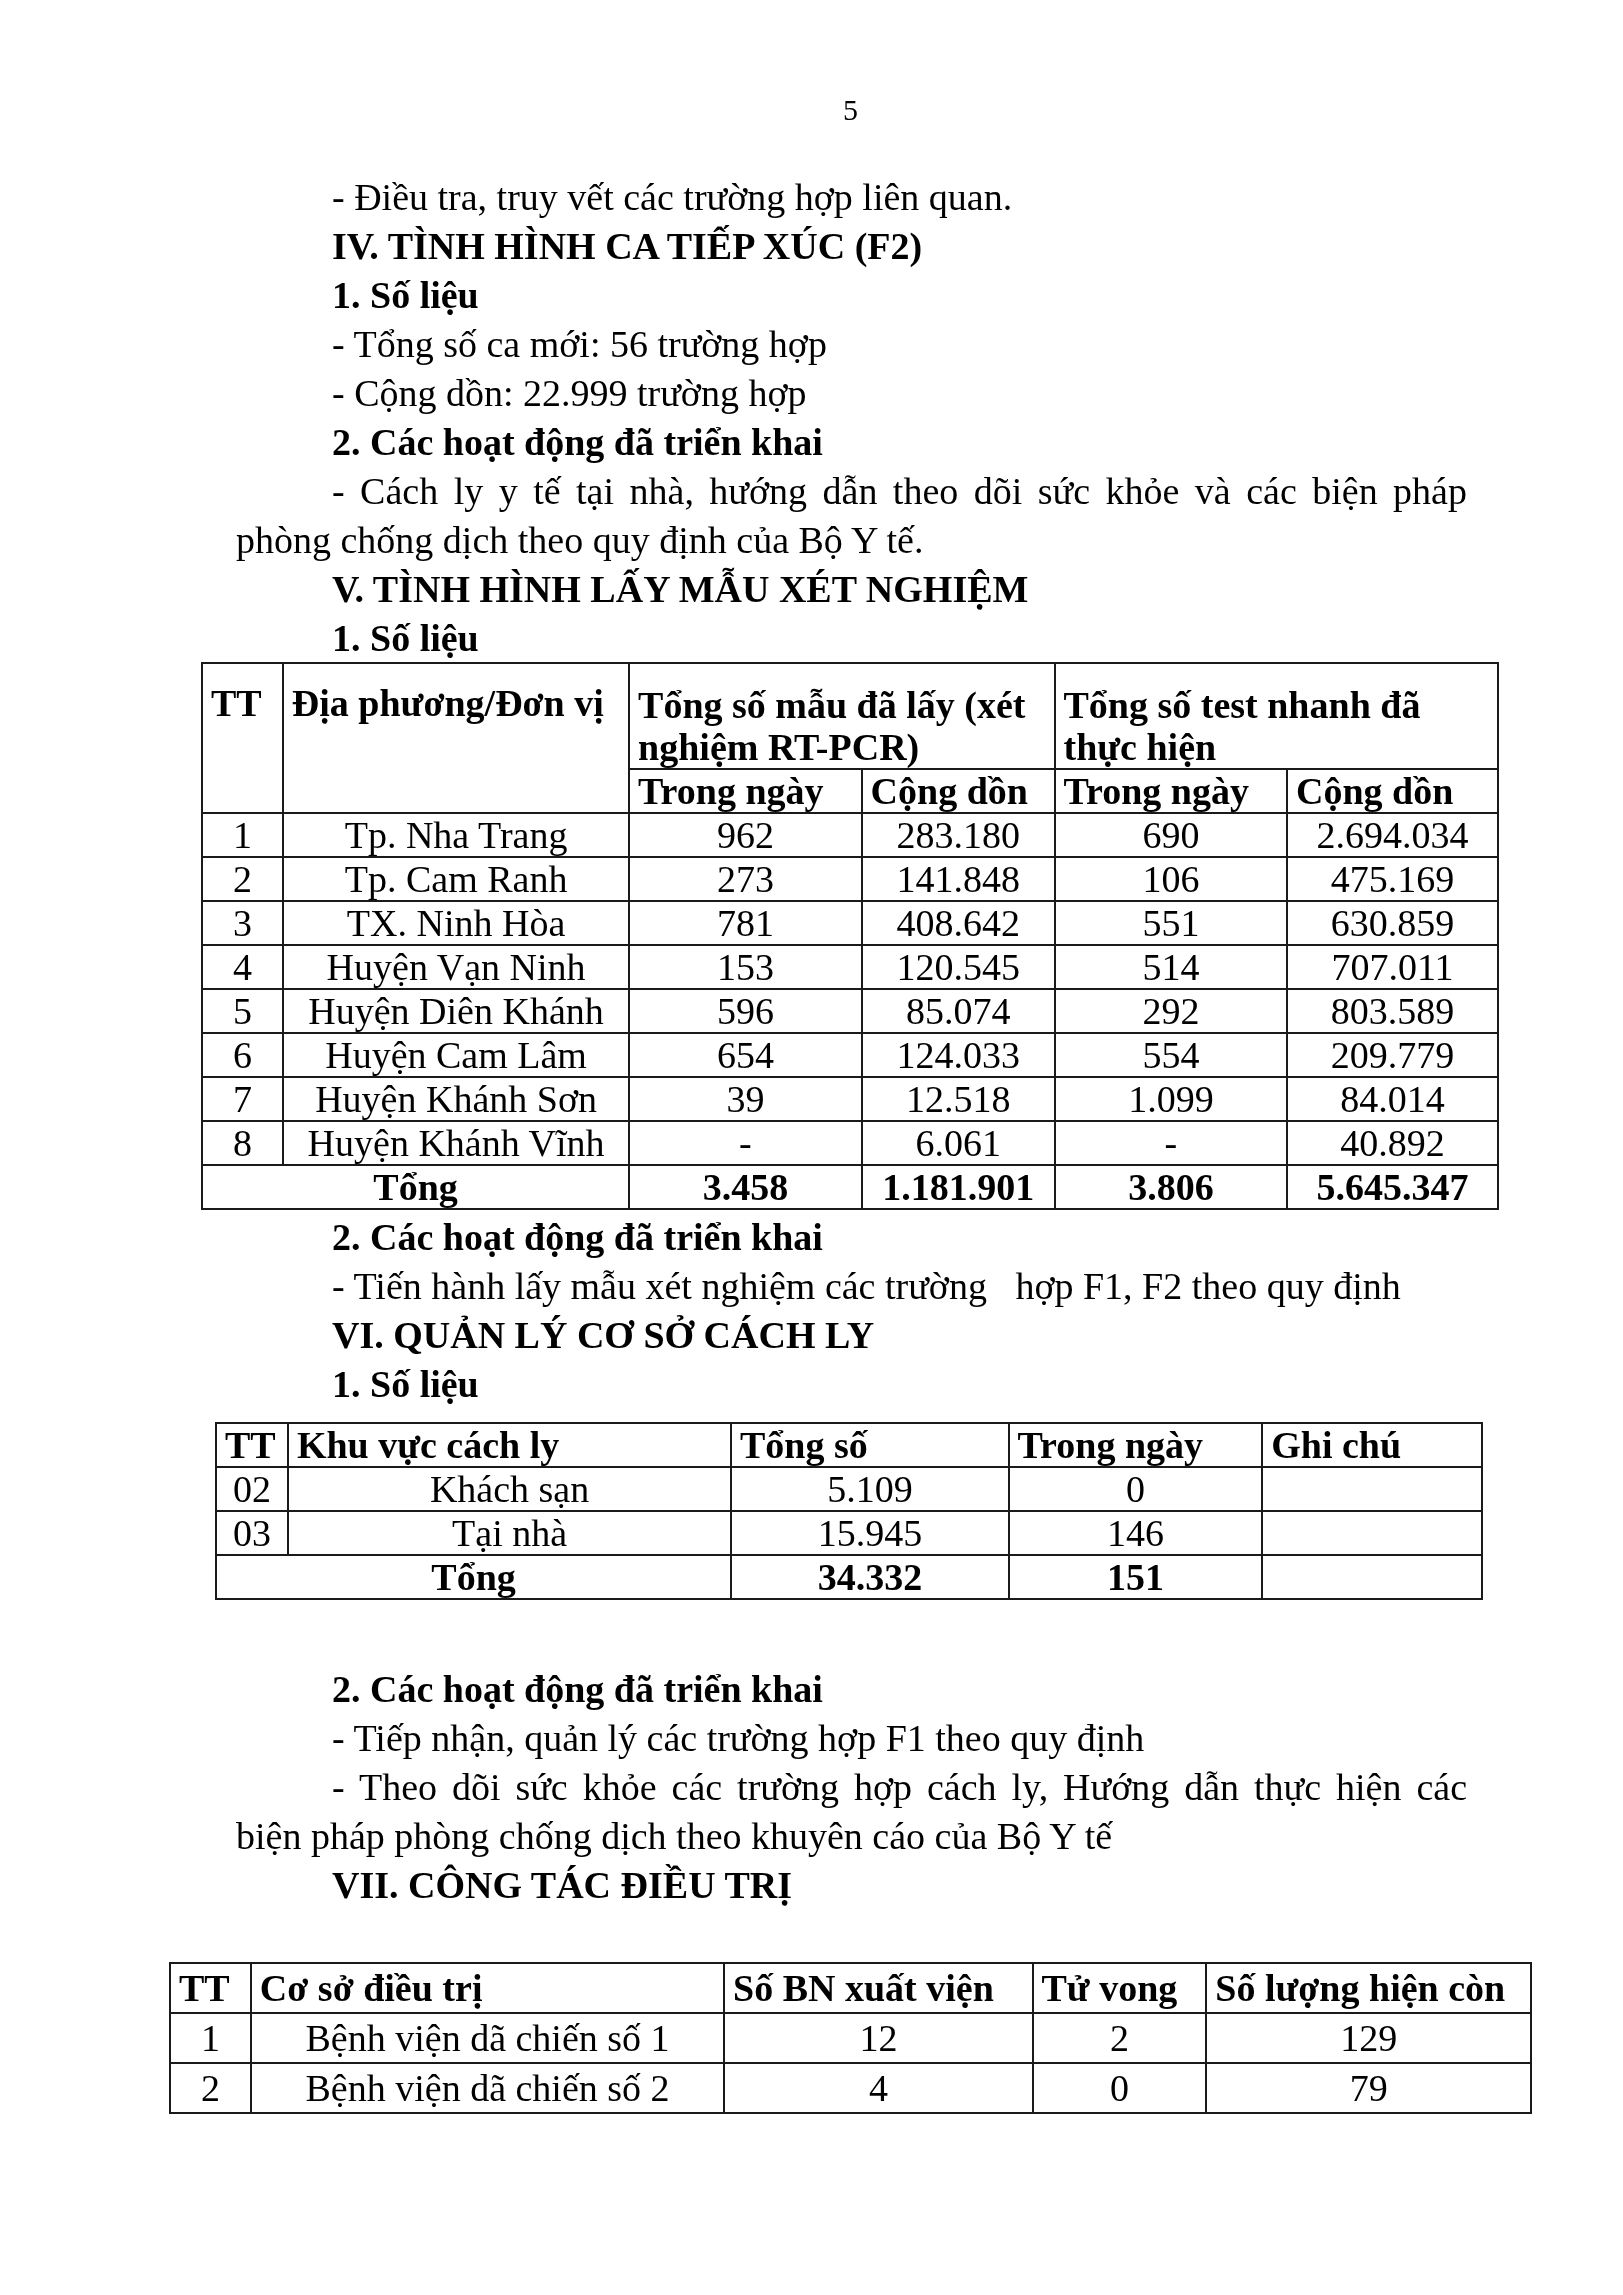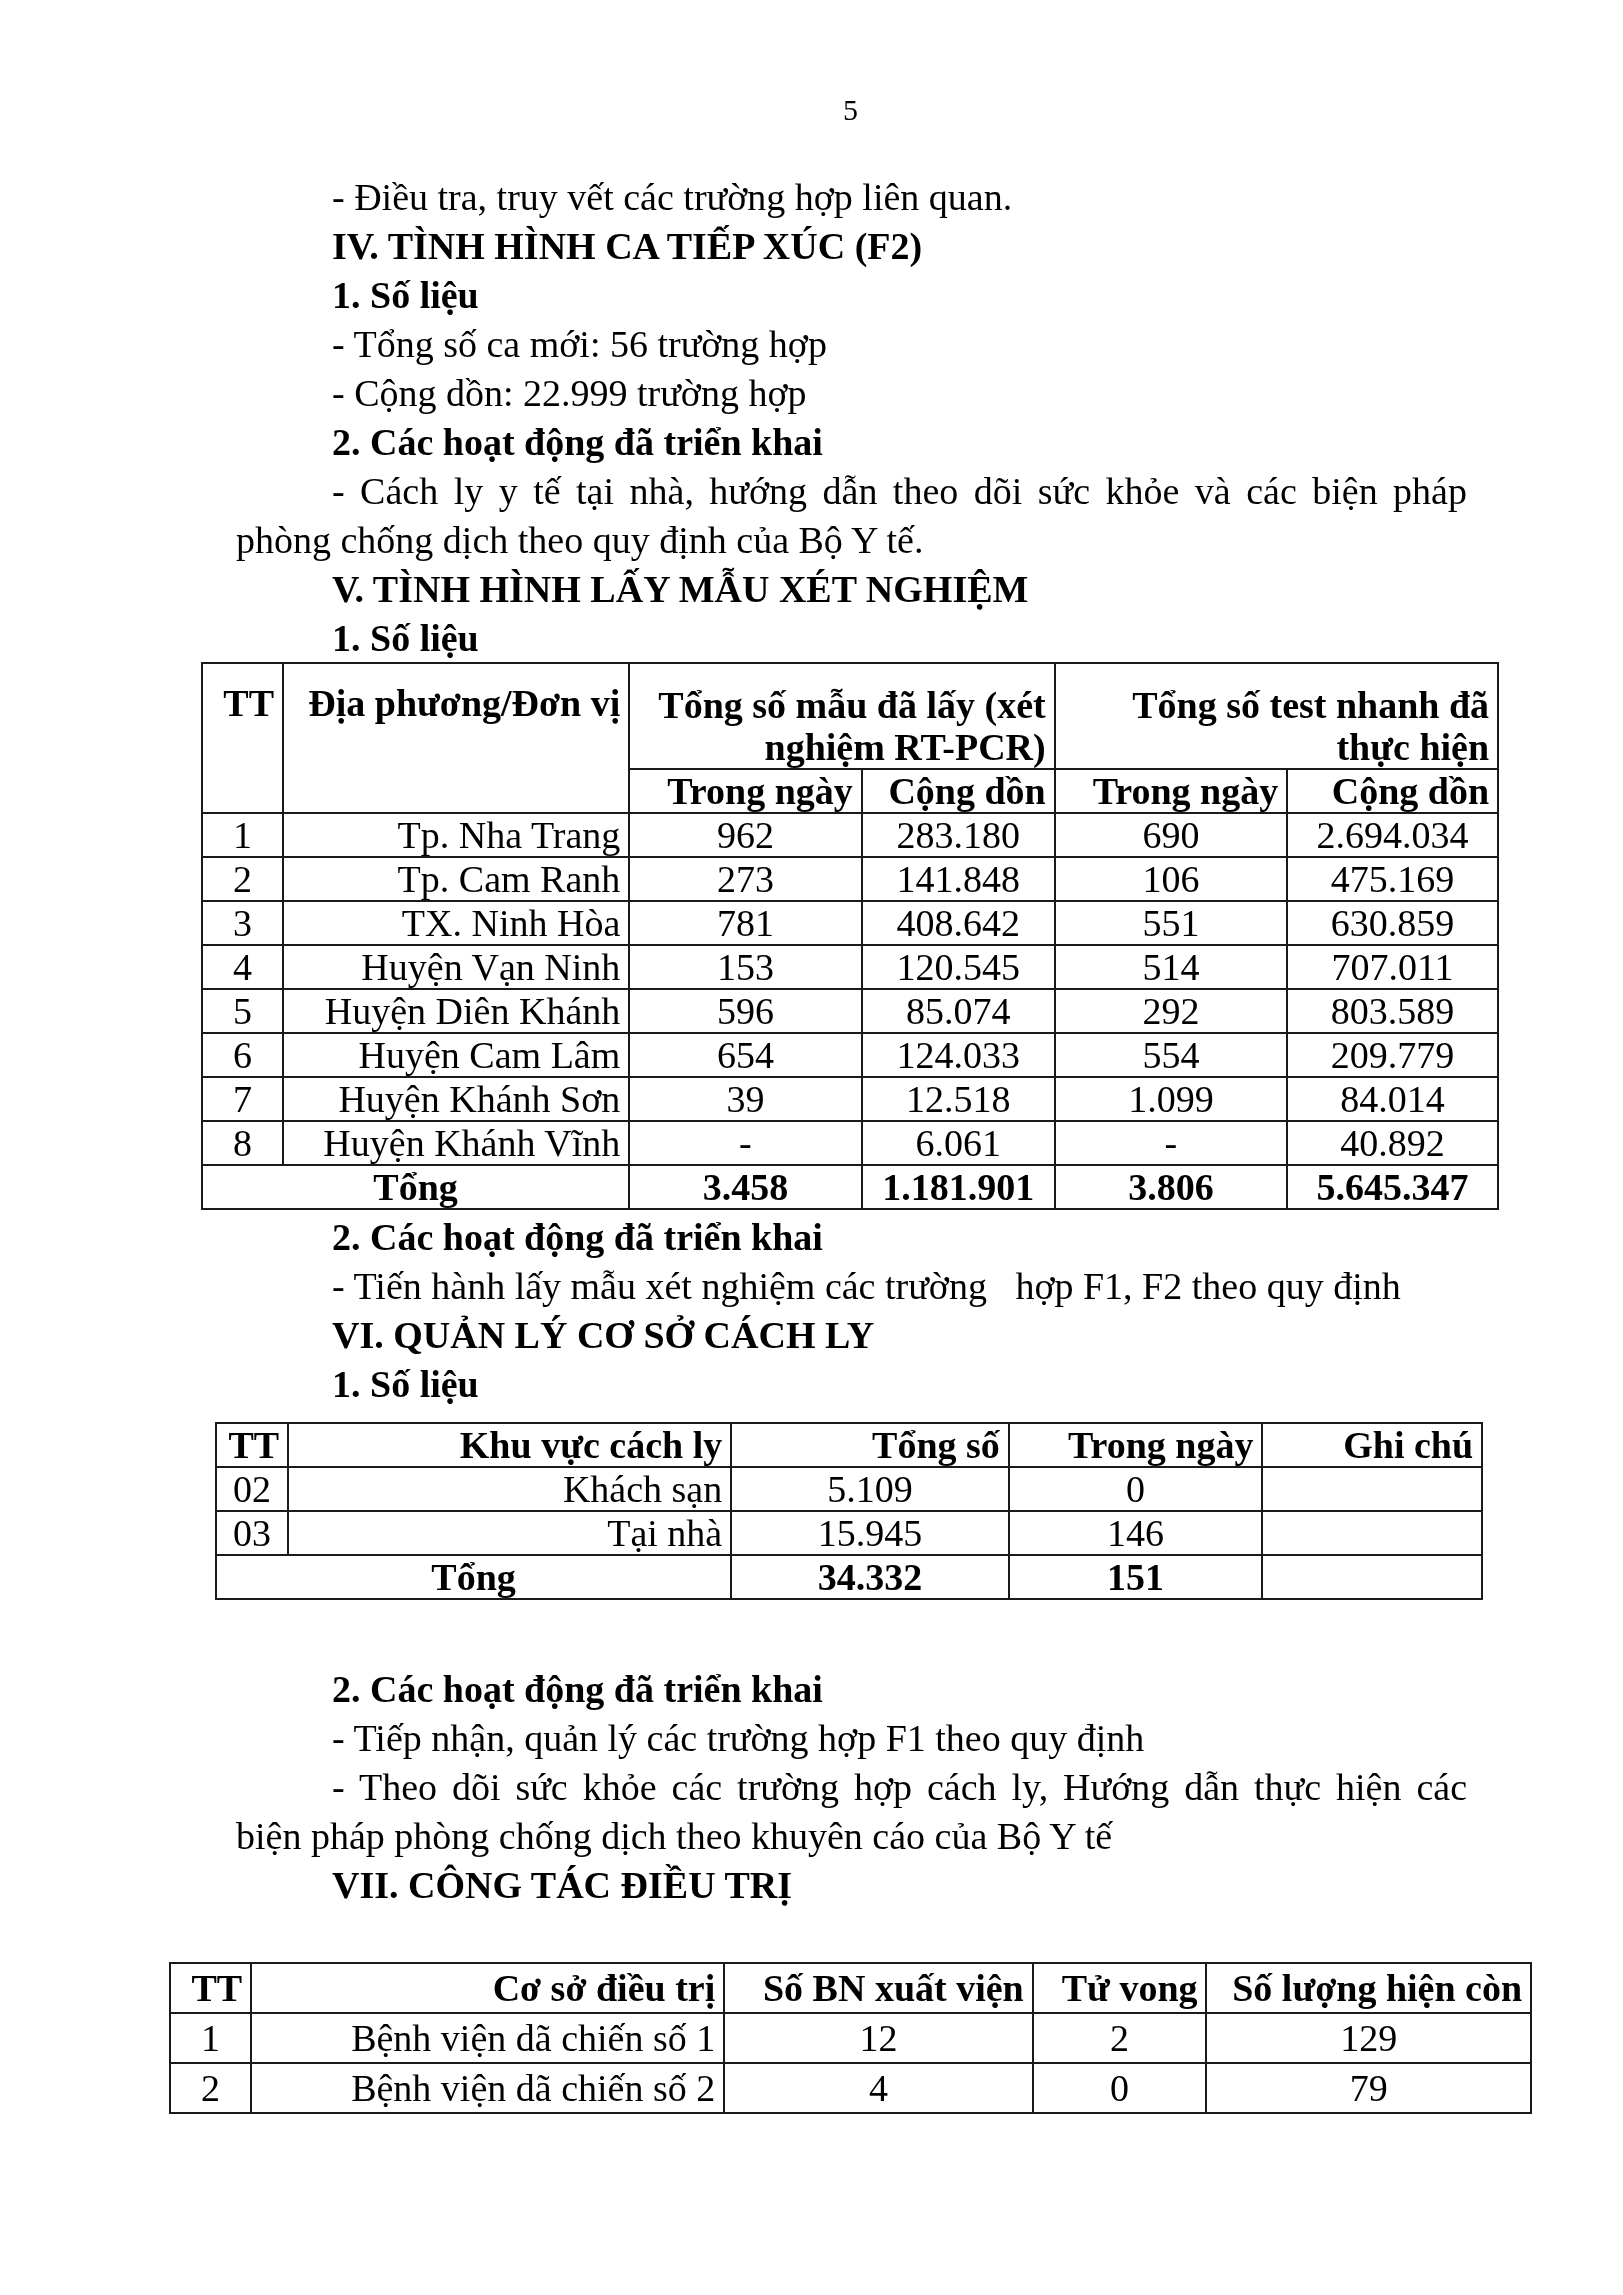--- a/index.html
+++ b/index.html
@@ -8,23 +8,23 @@
   .page-number { position: absolute; left: 0; width: 1701px; top: 90px; text-align: center;
                  font-size: 30px; line-height: 39px; }
   .content { position: absolute; left: 236px; top: 173px; width: 1231px; }
   .line { font-size: 38px; line-height: 49px; height: 49px; white-space: nowrap; }
   .ind { padding-left: 96px; }
   .b { font-weight: bold; }
   .i { font-style: italic; }
   .just { text-align: justify; text-align-last: justify; white-space: normal; }
   table { border-collapse: collapse; font-size: 38px; position: absolute; }
   td, th { border: 2px solid #1a1a1a; padding: 0 7.9px; line-height: 42px; vertical-align: middle; }
-  th { font-weight: bold; text-align: right; }
+  th { font-weight: bold; text-align: left; }
   .c { text-align: center; }
-  .l { text-align: right; }
+  .l { text-align: center; }
   #t1 { left: 201px; top: 662px; width: 1298px; }
   #t1 tr.body td { height: 41px; padding-top: 0; padding-bottom: 0; }
   #t2 { left: 215px; top: 1422px; width: 1268px; }
   #t2 tr td, #t2 tr th { height: 41px; }
   #t3 { left: 169px; top: 1962px; width: 1363px; }
   #t3 tr td, #t3 tr th { height: 48px; }
   .thead-top th { vertical-align: top; padding-top: 20px; }
 </style>
 </head>
 <body>

